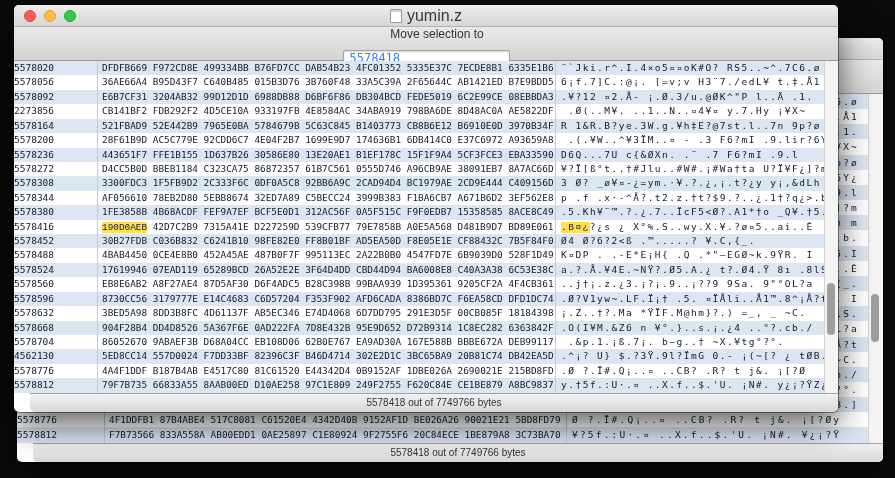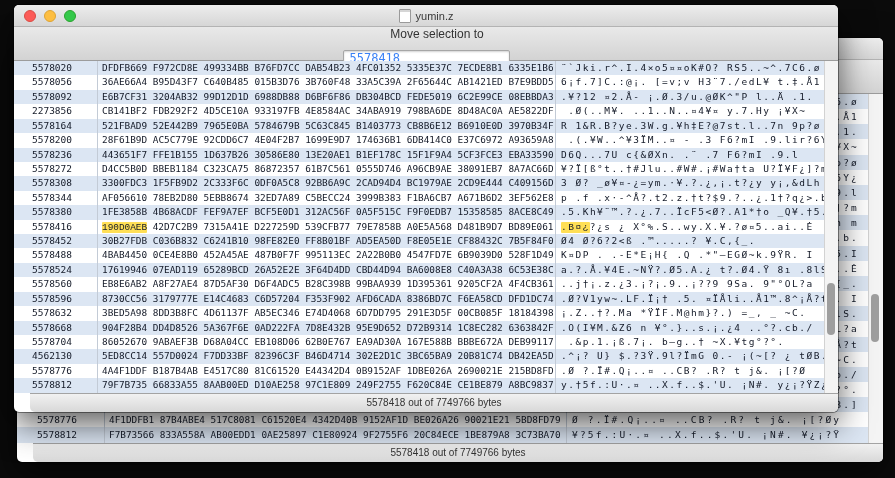--- a/index.html
+++ b/index.html
@@ -11,21 +11,21 @@
   .back{left:17px;top:38px;width:866px;height:424px;z-index:1;}
 
   .titlebar{height:22px;background:linear-gradient(#ededed,#d6d6d6);
             border-bottom:1px solid #b3b3b3;border-radius:5px 5px 0 0;
             position:relative;display:flex;align-items:center;justify-content:center;box-sizing:border-box;}
   .lights{position:absolute;left:10px;top:5px;display:flex;gap:8px;}
   .light{width:12px;height:12px;border-radius:50%;box-sizing:border-box;}
   .l-red{background:#fc5b57;border:1px solid #d94c44;}
   .l-yellow{background:#fdbe41;border:1px solid #dda434;}
   .l-green{background:#34c84a;border:1px solid #2aa32e;}
-  .title{font-size:11px;color:#3a3a3a;display:flex;align-items:center;gap:5px;}
+  .title{font-size:16px;color:#3a3a3a;display:flex;align-items:center;gap:5px;}
   .docicon{width:10px;height:12px;background:#fff;border:1px solid #9a9a9a;border-radius:1px;
            box-shadow:inset 0 2px 0 #d6d6d6;}
 
   .toolbar{height:34px;background:linear-gradient(#e9e9e9,#d3d3d3);border-bottom:1px solid #9c9c9c;
            display:flex;align-items:center;padding:0 12px;gap:9px;box-sizing:border-box;flex-direction:column;}
   .toolbar-label{font-size:12px;color:#333;white-space:nowrap;padding-left:22px;}
   .addr-input{flex:1;height:19px;border:1px solid #a6a6a6;border-radius:2px;background:#fff;
               font-size:12px;font-family:"DejaVu Sans Mono",monospace;padding:0 6px;color:#3b82f6;
               box-shadow:inset 0 1px 2px rgba(0,0,0,.18);min-width:0;}
   .move-btn{width:56px;height:20px;border:1px solid #979797;border-radius:4px;
@@ -33,21 +33,21 @@
             text-align:center;line-height:18px;box-shadow:0 1px 0 rgba(255,255,255,.6) inset;}
   .back .toolbar{justify-content:flex-end;}
 
   .content{position:absolute;top:56px;bottom:19px;left:0;right:0;background:#fff;overflow:hidden;
            font-family:"DejaVu Sans Mono",monospace;font-size:9.5px;color:#141a28;}
   .row{display:flex;box-sizing:border-box;}
   .front .row{height:14.43px;line-height:14.43px;}
   .back .row{height:15.17px;line-height:15.17px;}
   .row:nth-child(odd){background:#dce6f3;}
   .row:nth-child(even){background:#ffffff;}
-  .off{width:84px;text-align:center;padding-right:7px;box-sizing:border-box;
+  .off{width:84px;text-align:left;padding-right:7px;box-sizing:border-box;
        border-right:1px solid #c3cbd6;flex:none;}
   .back .off{width:88px;}
   .hex{width:458px;padding-left:4px;box-sizing:border-box;border-right:1px solid #c3cbd6;
        white-space:pre;overflow:hidden;font-size:9.4px;flex:none;}
   .back .hex{width:462px;}
   .txt{flex:1;padding-left:5px;padding-right:16px;white-space:pre;overflow:hidden;letter-spacing:1.5px;}
   .back .txt{letter-spacing:2.2px;padding-right:24px;}
   .tail{text-align:right;}
   .hl{background:#ffdf56;border-radius:1px;font-family:Liberation Mono, monospace;}
 

